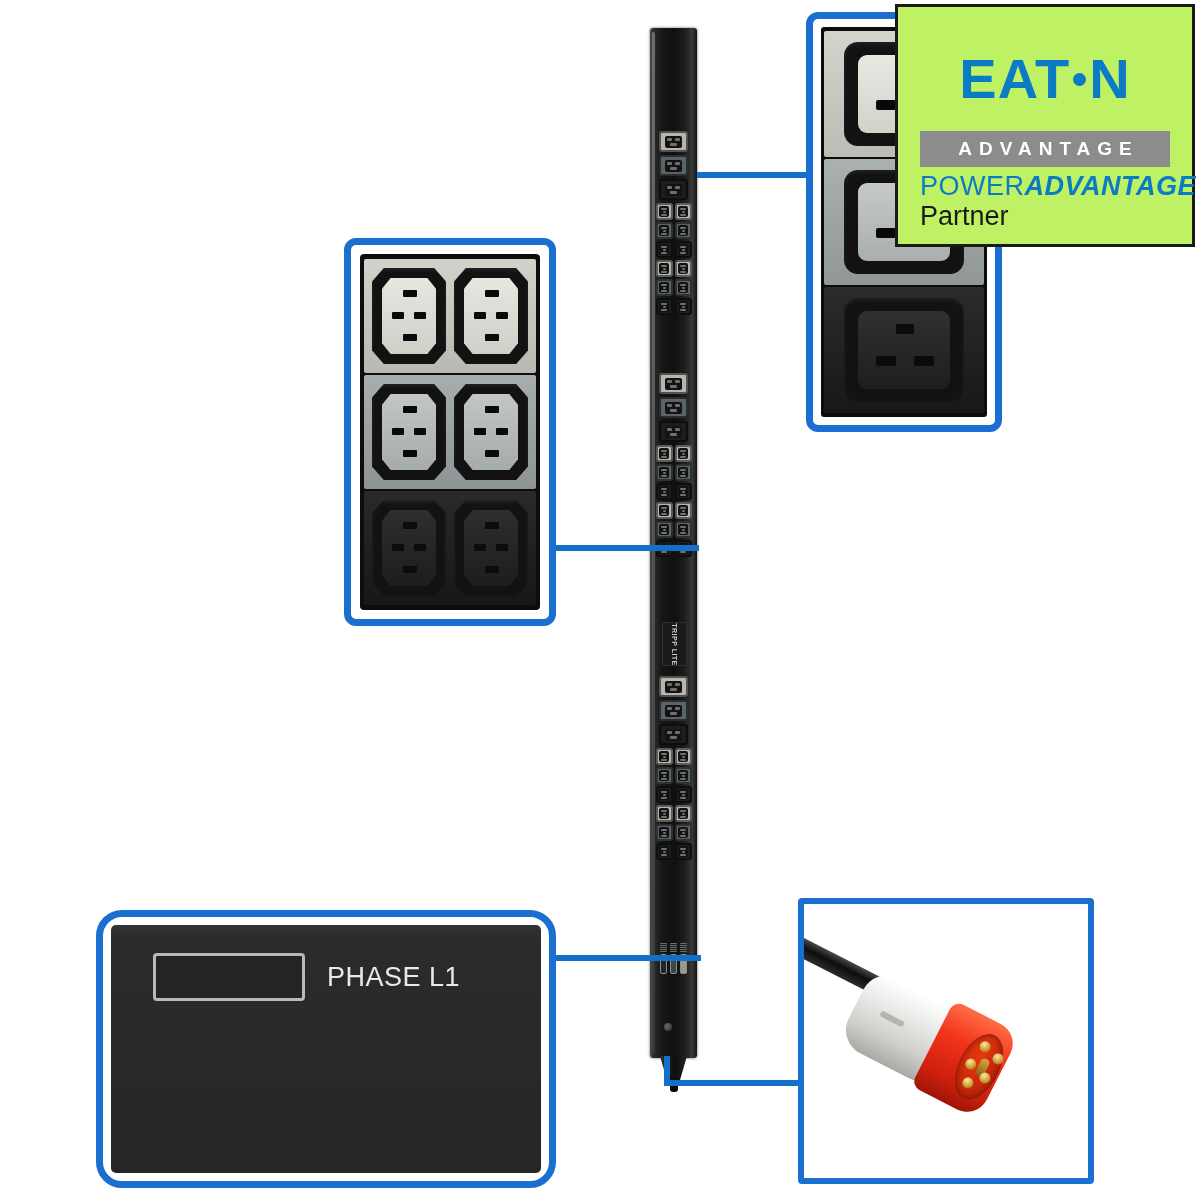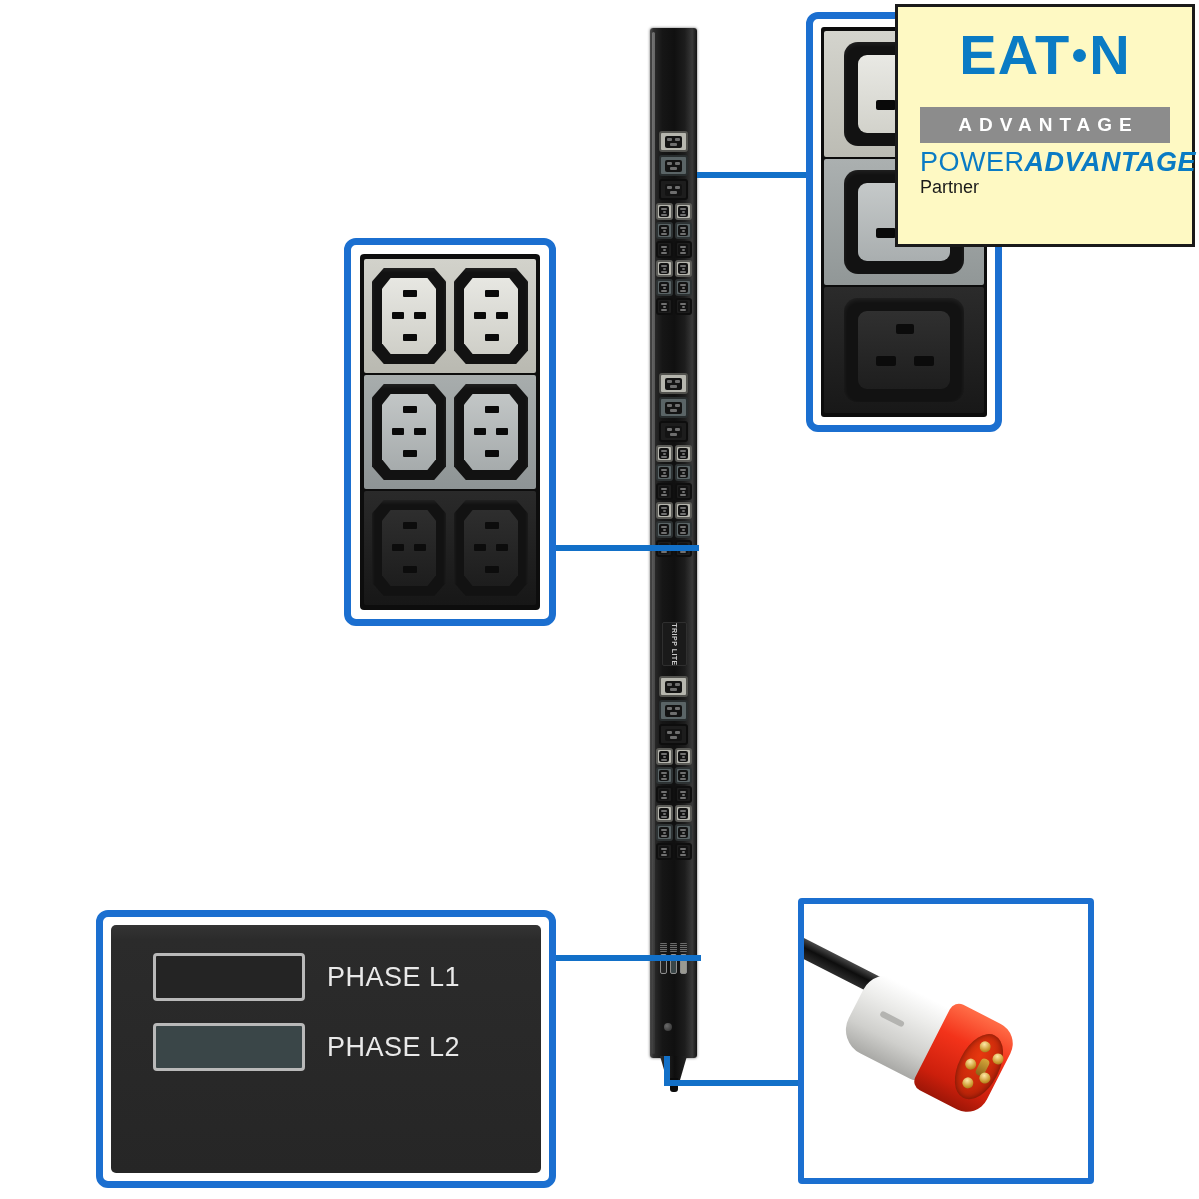--- a/index.html
+++ b/index.html
@@ -341,21 +341,21 @@
   .big-c19 .pin {
     position: absolute;
     background: #090909;
     border-radius: 2px;
   }
   .big-c19 .pin.top  { left: 52px; top: 26px; width: 18px; height: 10px; }
   .big-c19 .pin.bl   { left: 32px; top: 58px; width: 20px; height: 10px; }
   .big-c19 .pin.br   { left: 70px; top: 58px; width: 20px; height: 10px; }
 
   
-  #callout-phase { left: 96px; top: 910px; width: 460px; height: 278px; }
+  #callout-phase { left: 96px; top: 910px; width: 460px; height: 278px; border-radius: 26px; }
   .phase-inner {
     position: absolute;
     inset: 8px;
     background: linear-gradient(to bottom, #343434 0%, #2b2b2b 6%, #262626 100%);
     border-radius: 5px;
     padding: 28px 0 18px 42px;
     box-sizing: border-box;
   }
   .phase-row {
     display: flex;
@@ -455,25 +455,25 @@
     border-radius: 4px;
   }
 
   
   #eaton-badge {
     position: absolute;
     left: 895px;
     top: 4px;
     width: 300px;
     height: 243px;
-    background: #fef9c3;
+    background: #bef264;
     border: 3px solid #1a1a1a;
     box-sizing: border-box;
     z-index: 10;
-    padding: 4px 22px;
+    padding: 28px 22px;
   }
   .eaton-word {
     font-family: "Liberation Sans", sans-serif;
     font-weight: bold;
     font-size: 56px;
     letter-spacing: 1px;
     color: #0a7bc4;
     line-height: 1;
     display: flex;
     align-items: center;
@@ -501,21 +501,21 @@
     font-family: "Liberation Sans", sans-serif;
   }
   .eaton-pa {
     margin-top: 4px;
     font-size: 27px;
     font-family: "Liberation Sans", sans-serif;
     line-height: 1.12;
   }
   .eaton-pa .pw { color: #0a7bc4; font-weight: normal; letter-spacing: .5px; }
   .eaton-pa .adv { color: #0a7bc4; font-weight: bold; font-style: italic; letter-spacing: .5px; }
-  .eaton-partner { font-size: 18px; color: #1a1a1a; font-family: "Liberation Sans", sans-serif; }
+  .eaton-partner { font-size: 27px; color: #1a1a1a; font-family: "Liberation Sans", sans-serif; }
 </style>
 </head>
 <body>
 
 <div id="stage">
 
   <div class="connector" style="left:697px; top:172px; width:112px; height:6px;"></div>
   <div class="connector" style="left:553px; top:545px; width:146px; height:6px;"></div>
   <div class="connector" style="left:551px; top:955px; width:150px; height:6px;"></div>
   <div class="connector" style="left:664px; top:1056px; width:6px; height:30px;"></div>
@@ -815,24 +815,20 @@
         </div>
       </div>
     </div>
   </div>
 
   <div class="callout" id="callout-phase">
     <div class="phase-inner">
       <div class="phase-row">
         <div class="phase-swatch" style="background:#242424;"></div>
         <div class="phase-label">PHASE L1</div>
-      </div>
-      <div class="phase-row">
-        <div class="phase-swatch" style="background:#3a4648;"></div>
-        <div class="phase-label">PHASE L2</div>
       </div>
     </div>
   </div>
 
   <div class="callout thin" id="callout-plug">
     <div class="plug-scene">
       <div class="plug-cable"></div>
       <div class="plug-body">
         <span class="plug-grip"></span>
         <span class="plug-collar"></span>

